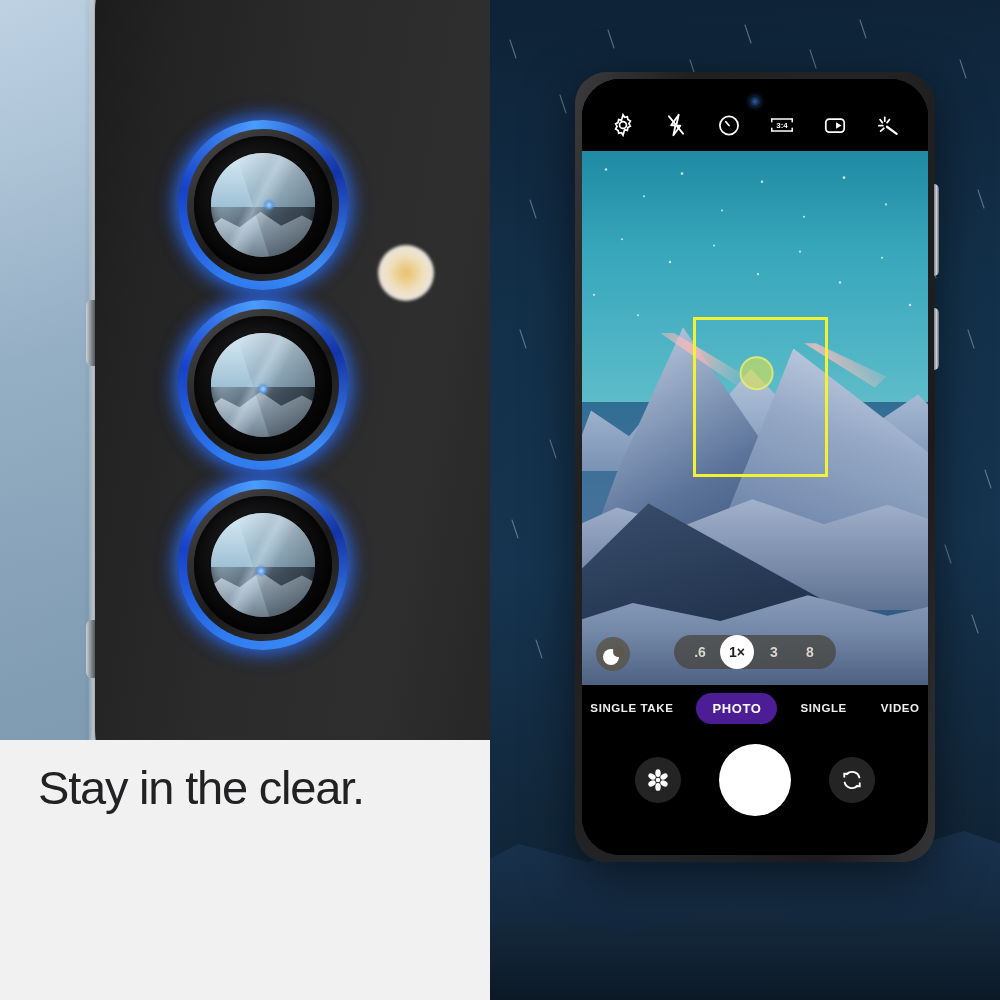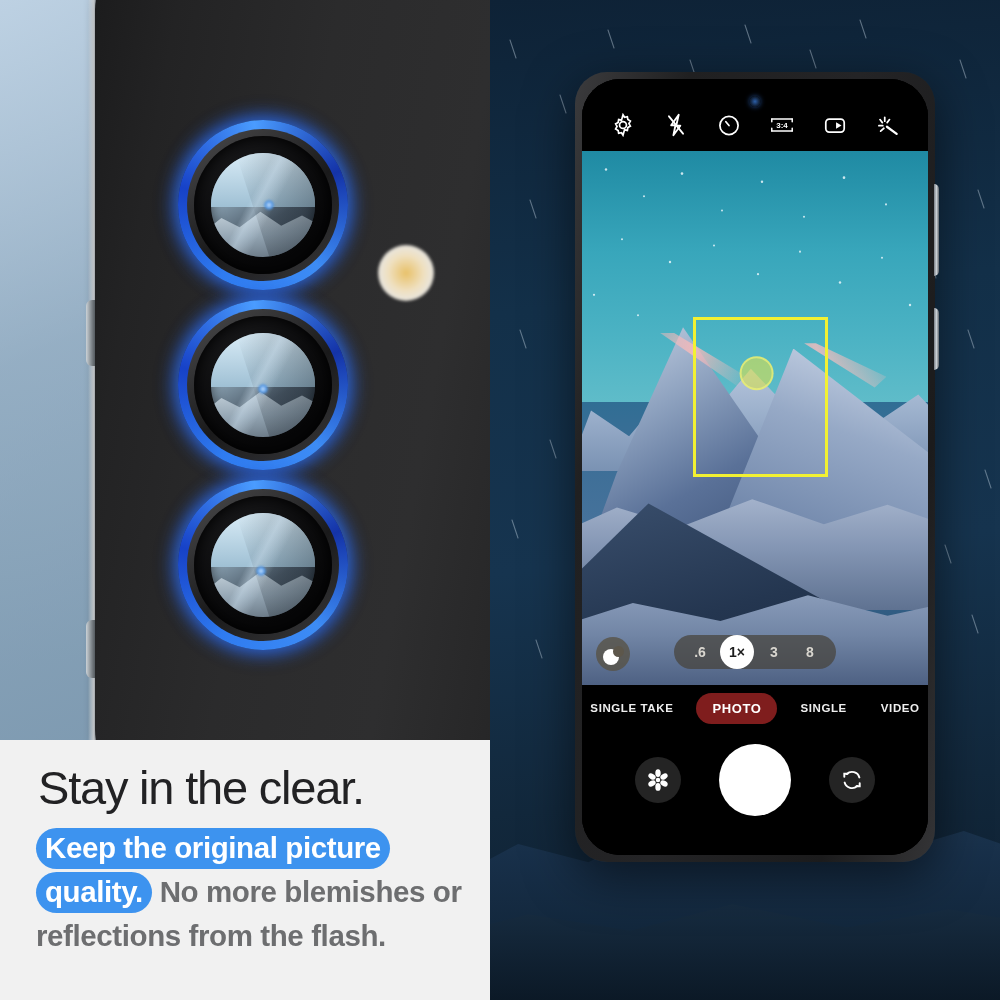--- a/index.html
+++ b/index.html
@@ -156,21 +156,21 @@
     background:rgba(88,82,70,.8); display:flex; align-items:center; justify-content:center; }
   .lenspick .d1{ width:16px; height:16px; border-radius:50%; background:#fff;
     margin-right:-6px; margin-top:6px; }
   .lenspick .d2{ width:11px; height:11px; border-radius:50%; background:#5d574b; margin-bottom:6px; }
 
   
   .modes{ flex:0 0 46px; display:flex; align-items:center; justify-content:center;
     gap:12px; background:#000; padding:0 20px; }
   .mode{ font-size:11.5px; font-weight:700; letter-spacing:.6px; color:#efefef;
     padding:7px 11px; white-space:nowrap; }
-  .mode.sel{ background:#7f1d1d; border-radius:16px; color:#ffffff; font-size:13px; padding:8px 16px; }
+  .mode.sel{ background:#4c1d95; border-radius:16px; color:#ffffff; font-size:13px; padding:8px 16px; }
 
   
   .shutter-row{ flex:0 0 110px; display:flex; align-items:center; justify-content:space-around;
     background:#000; padding:0 34px 12px 34px; }
   .sq{ width:46px; height:46px; border-radius:50%; background:#242424;
     display:flex; align-items:center; justify-content:center; }
   .sq svg{ width:26px; height:26px; }
   .shutter{ width:72px; height:72px; border-radius:50%; background:#fff; }
 
   .bottom-gap{ flex:0 0 14px; background:#000; }
@@ -229,21 +229,20 @@
         <div class="streak"></div>
       </div>
       <div class="spec" style="left:78px;top:86px;"></div>
     </div>
 
     <div class="flash-led" style="left:378px;top:245px;"></div>
   </div>
 
   <div class="text-panel">
     <div class="headline">Stay in the clear.</div>
-    <div class="body-copy"><span class="hl">Keep the original picture</span><br><span class="hl">quality.</span><span> No more blemishes or reflections from the flash.</span></div>
   </div>
 
   <div class="right-panel">
     <svg class="rp-stars" viewBox="0 0 510 1000" preserveAspectRatio="none">
       <g stroke="#cddcea" stroke-width="1.1" stroke-linecap="round" opacity="0.75">
         <line x1="20" y1="40" x2="26" y2="58"></line>
           <line x1="70" y1="95" x2="76" y2="113"></line>
         <line x1="118" y1="30" x2="124" y2="48"></line>
           <line x1="160" y1="150" x2="166" y2="168"></line>
         <line x1="40" y1="200" x2="46" y2="218"></line>

